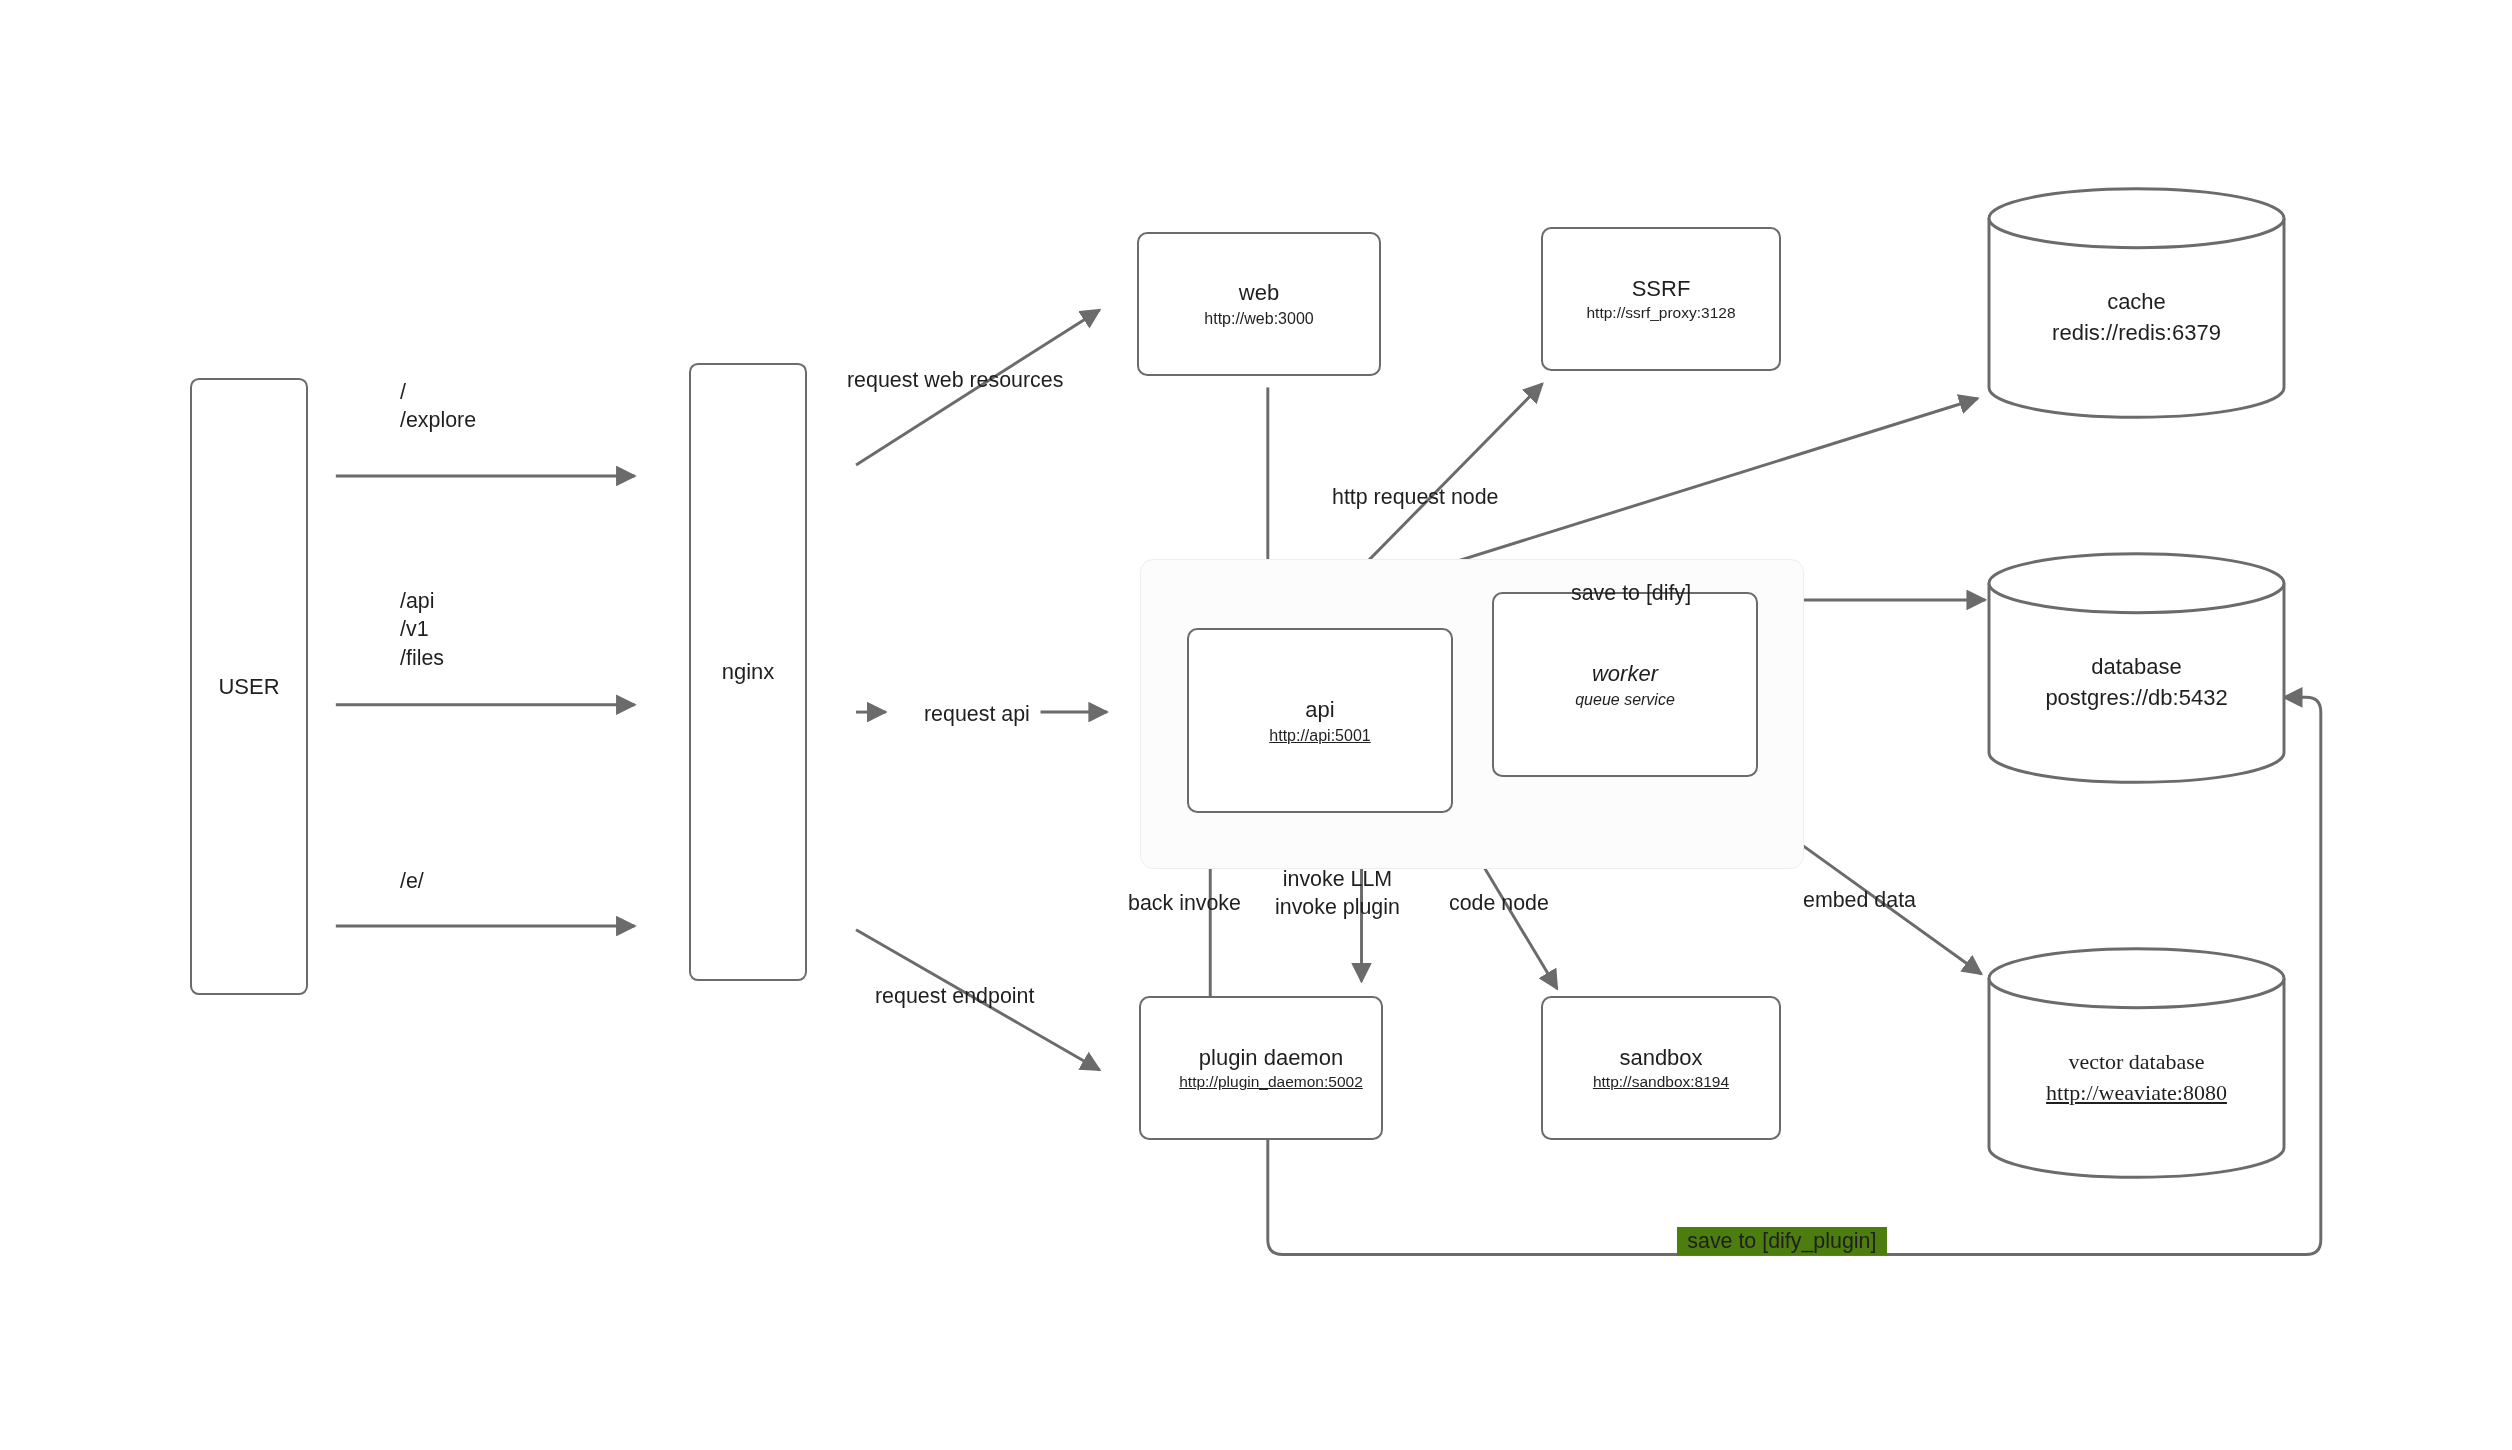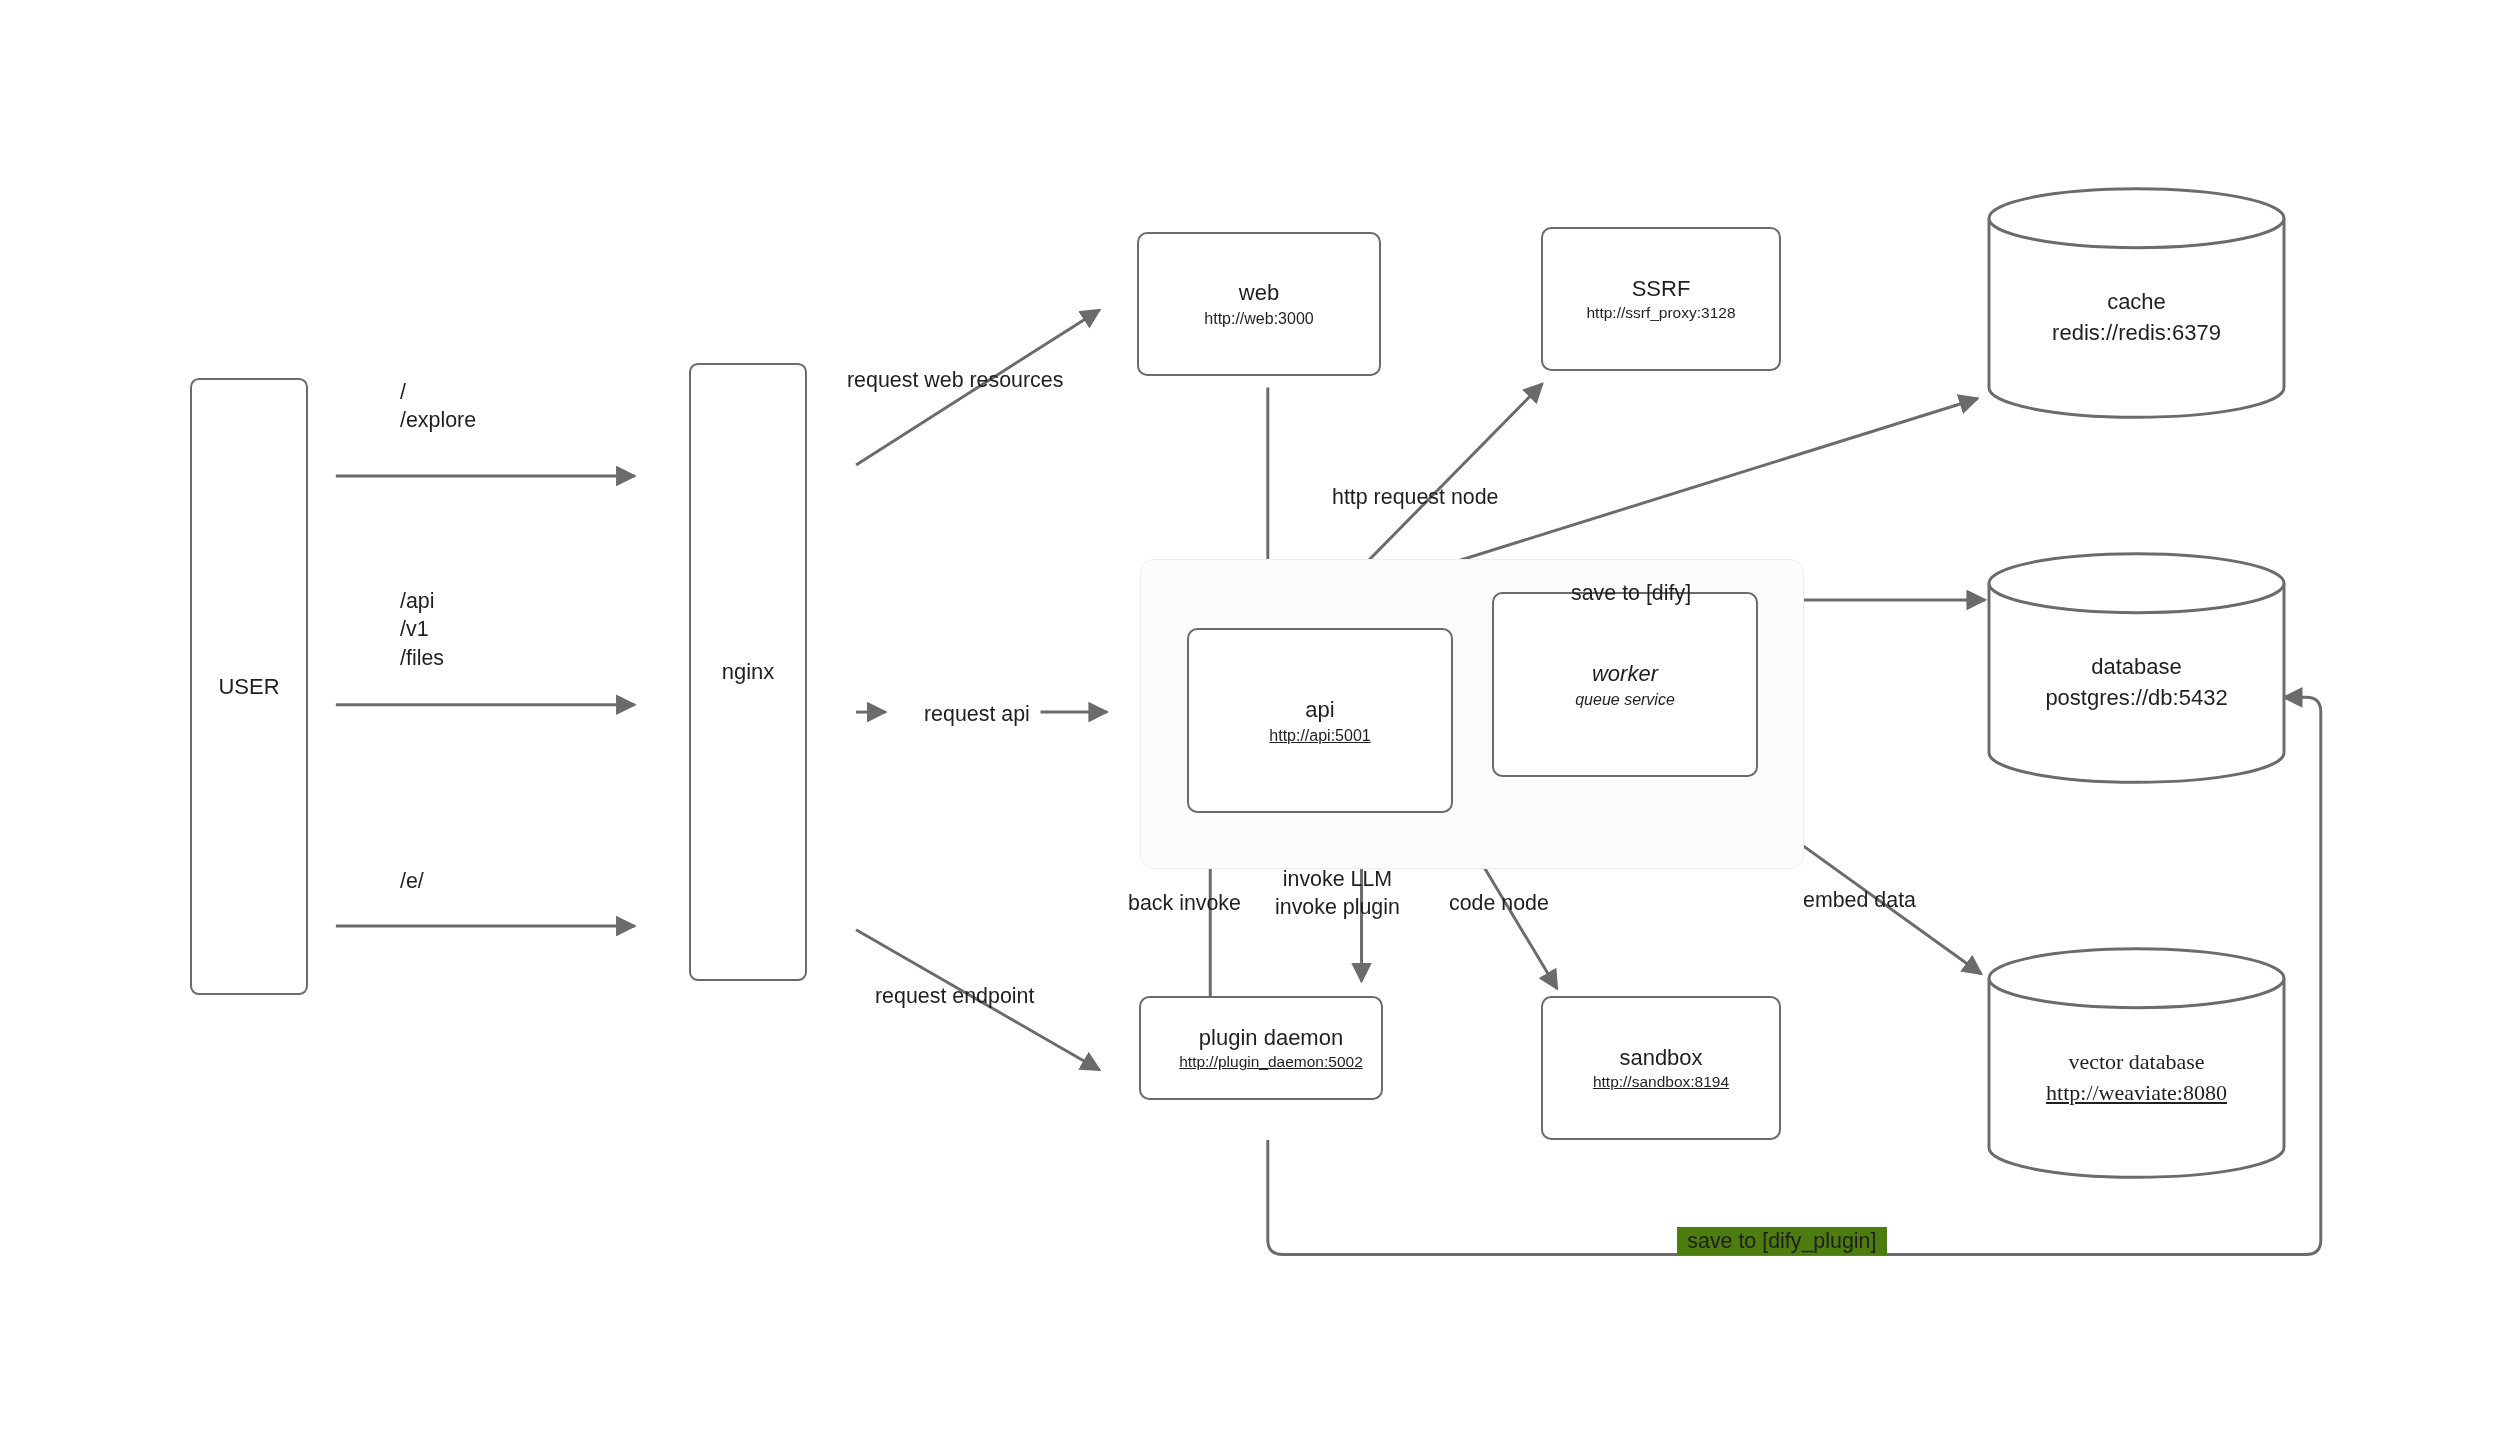--- a/index.html
+++ b/index.html
@@ -159,21 +159,21 @@
   <div class="node" style="left:1187px; top:628px; width:266px; height:185px;">
     <div class="line1">api</div>
     <div class="line2 underline">http://api:5001</div>
   </div>
 
   <div class="node" style="left:1492px; top:592px; width:266px; height:185px;font-style:italic;">
     <div class="line1">worker</div>
     <div class="line2">queue service</div>
   </div>
 
-  <div class="node" style="left:1139px; top:996px; width:244px; height:104px;padding-left:20px;">
+  <div class="node" style="left:1139px; top:996px; width:244px; height:144px;padding-left:20px;">
     <div class="line1">plugin daemon</div>
     <div class="small underline">http://plugin_daemon:5002</div>
   </div>
 
   <div class="node" style="left:1541px; top:996px; width:240px; height:144px;">
     <div class="line1">sandbox</div>
     <div class="small underline">http://sandbox:8194</div>
   </div>
 
   <div class="cyl" style="left:1985px; top:185px; width:303px; height:236px;">

